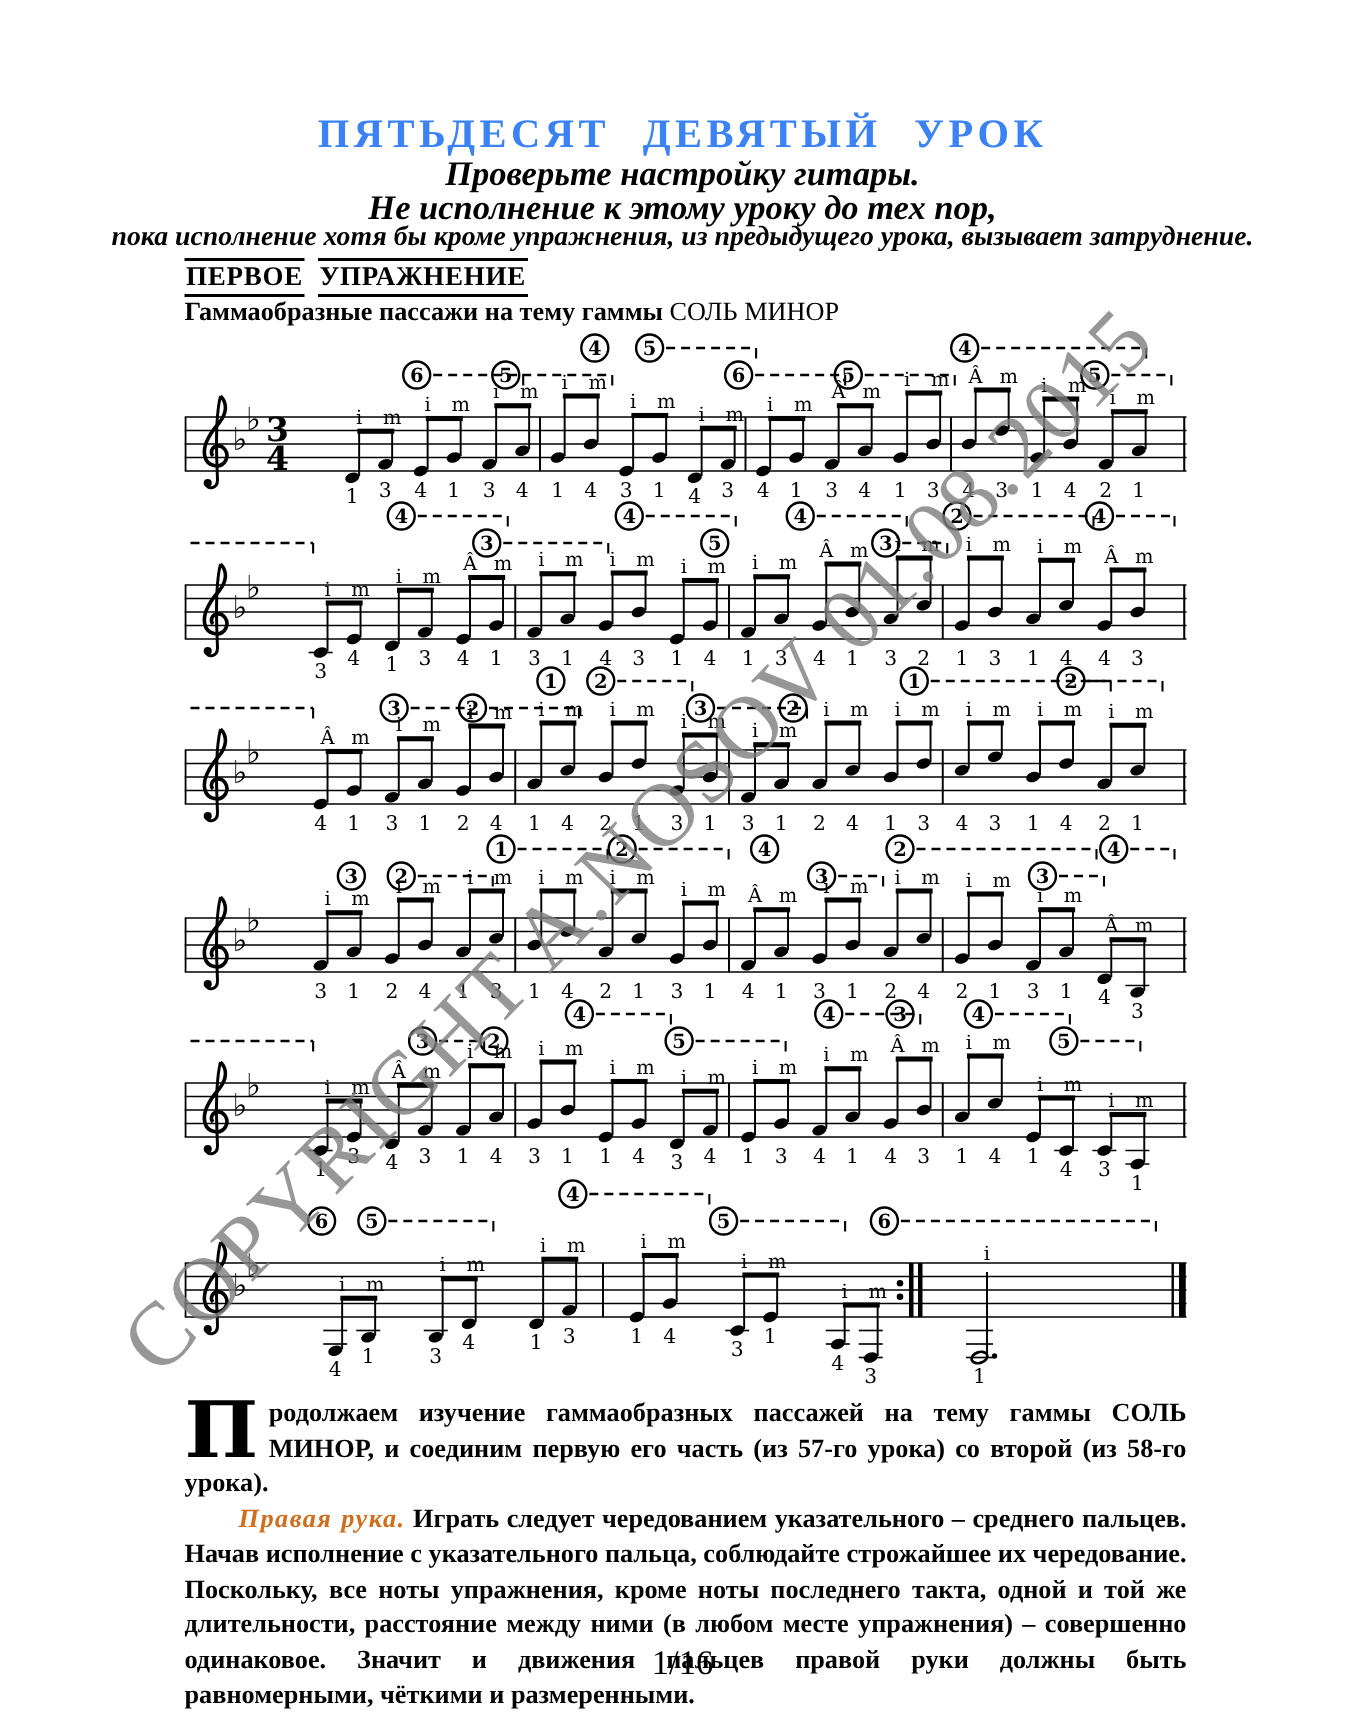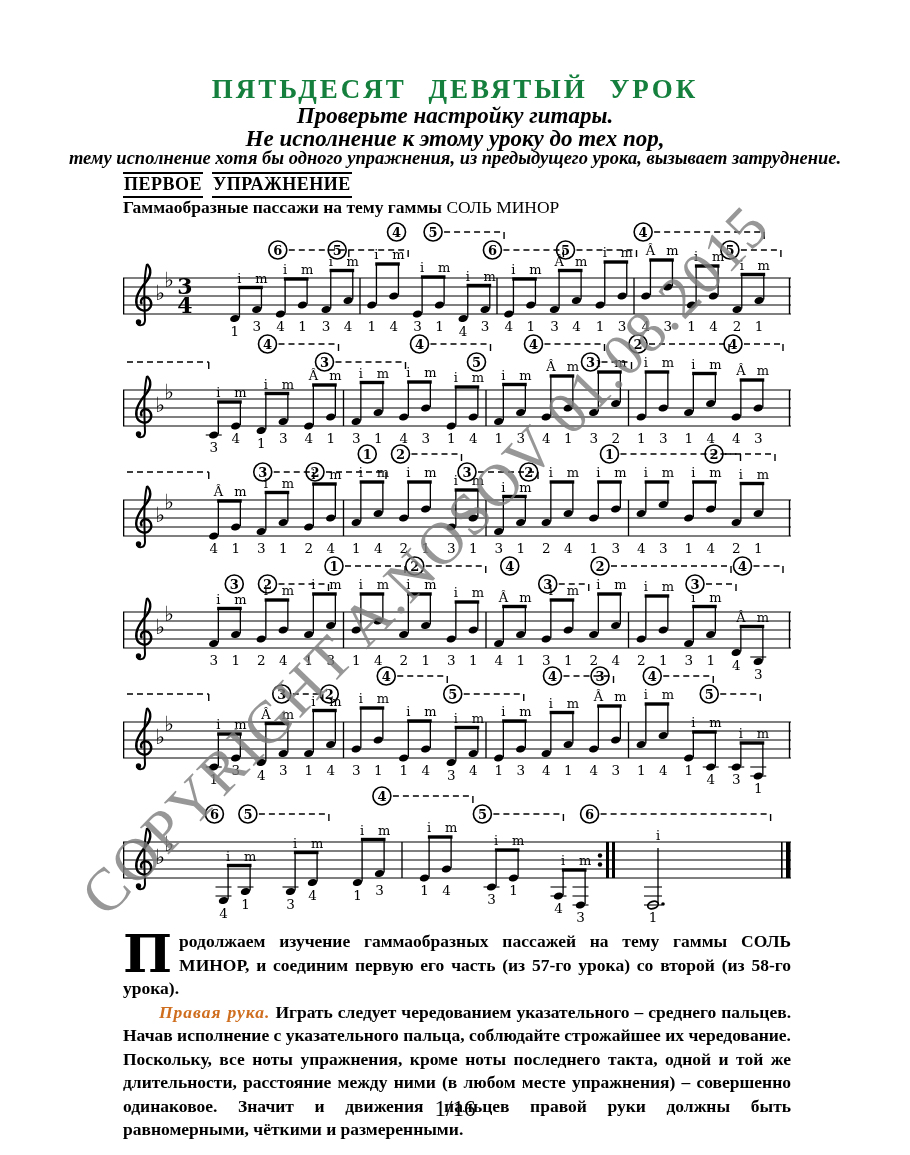--- a/index.html
+++ b/index.html
@@ -29,24 +29,24 @@
   #dropcap{float:left;font-family:"DejaVu Serif",serif;font-weight:bold;font-size:52px;
            line-height:42px;margin:3px 7px 0 0;}
   #para2{text-indent:36px;margin-top:1px;}
   #lead{font-weight:bold;letter-spacing:1px;font-style:italic;}
   #pagenum{top:1096px;font-size:23px;z-index:2;}
   svg text{font-family:"DejaVu Serif",serif;}
 </style>
 </head>
 <body>
 
-<div class="abs center" id="title" style="color: #15803d;">ПЯТЬДЕСЯТ ДЕВЯТЫЙ УРОК</div>
+<div class="abs center" id="title" style="color: #3b82f6;">ПЯТЬДЕСЯТ ДЕВЯТЫЙ УРОК</div>
 <div class="abs center sub" id="sub1">Проверьте настройку гитары.</div>
 <div class="abs center sub" id="sub2">Не исполнение к этому уроку до тех пор,</div>
-<div class="abs center sub" id="sub3">тему исполнение хотя бы одного упражнения, из предыдущего урока, вызывает затруднение.</div>
+<div class="abs center sub" id="sub3">пока исполнение хотя бы кроме упражнения, из предыдущего урока, вызывает затруднение.</div>
 
 <div class="abs" id="exheading">
   <span>ПЕРВОЕ</span><span>УПРАЖНЕНИЕ</span>
 </div>
 <div class="abs" id="caption">
   <span class="b">Гаммаобразные пассажи на тему гаммы </span><span>СОЛЬ МИНОР</span>
 </div>
 
 <div class="abs" id="score">
     <svg class="sysvg" viewBox="0 0 670 150" width="670" height="150" style="top: 214px;">

